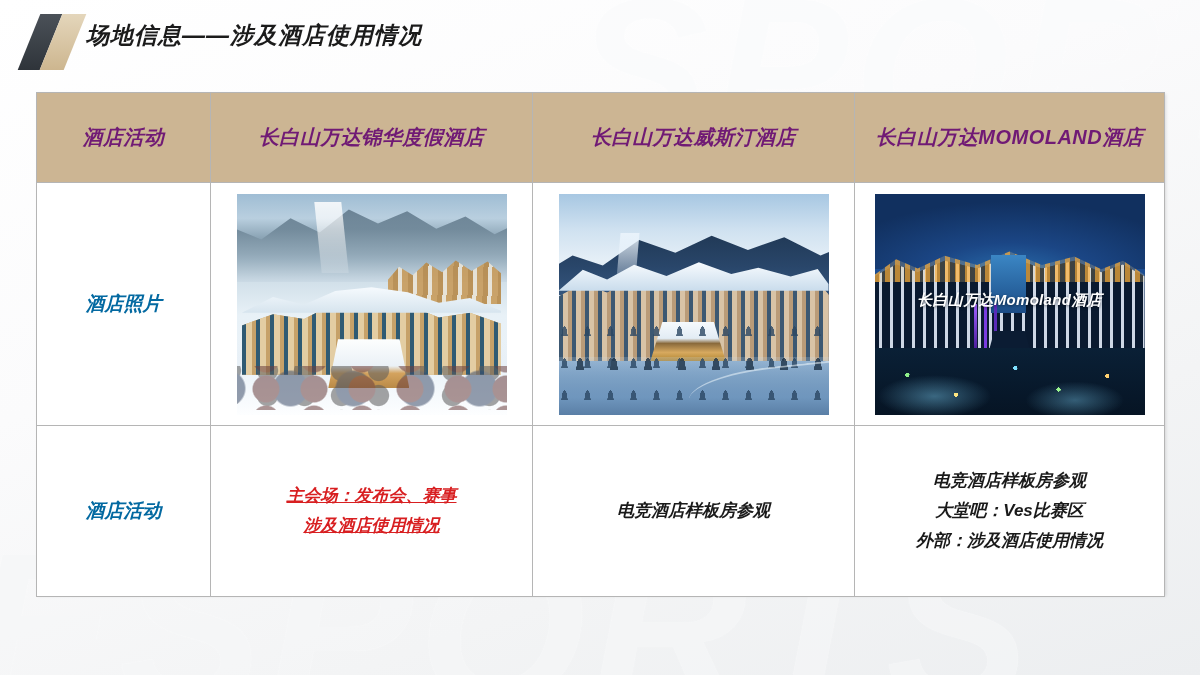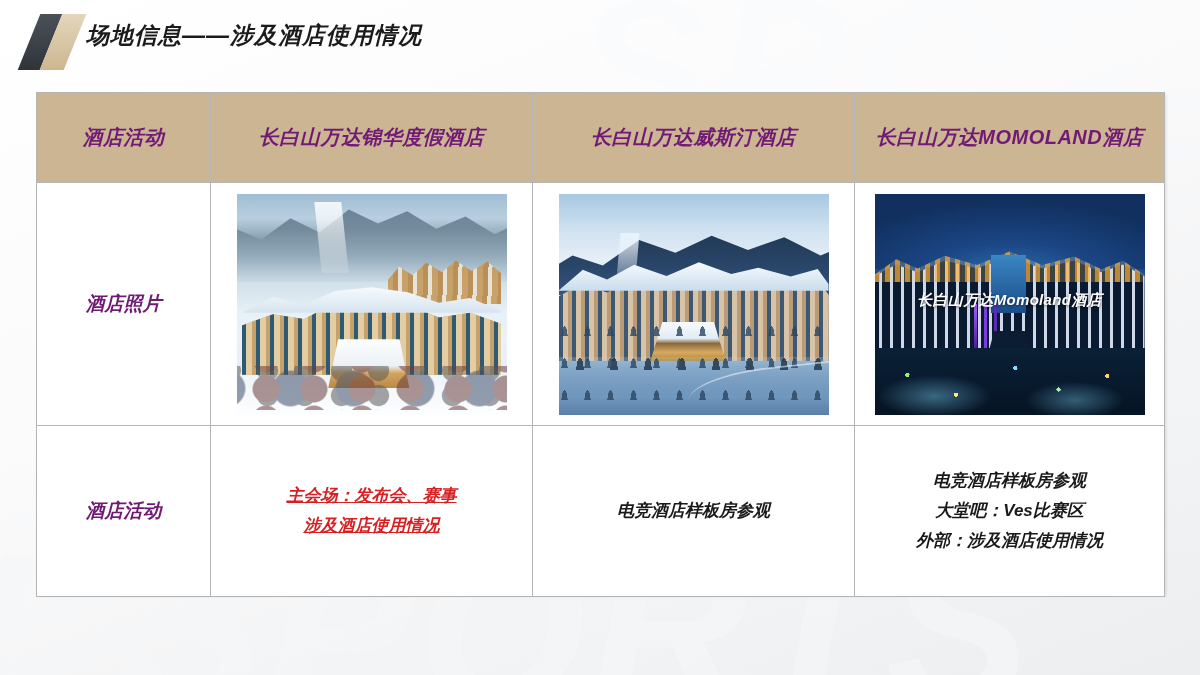--- a/index.html
+++ b/index.html
@@ -90,21 +90,21 @@
     background:#ccb593;
     height:89px;
     font-size:20px;font-weight:700;font-style:italic;
     color:#701a75;
     letter-spacing:.5px;
   }
   tr.photos td{height:242px;background:#fff;}
   tr.acts  td{height:170px;background:#fff;}
 
   .rowlabel{
-    font-size:19px;font-weight:700;font-style:italic;color:#701a75;margin-left:30px;
+    font-size:19px;font-weight:700;font-style:italic;color:#0369a1;margin-left:30px;
   }
 
   
   .photo{
     width:270px;height:221px;margin:0 auto;
     position:relative;overflow:hidden;
     box-shadow:0 0 0 1px rgba(255,255,255,.6);
   }
   
   .ph1{

